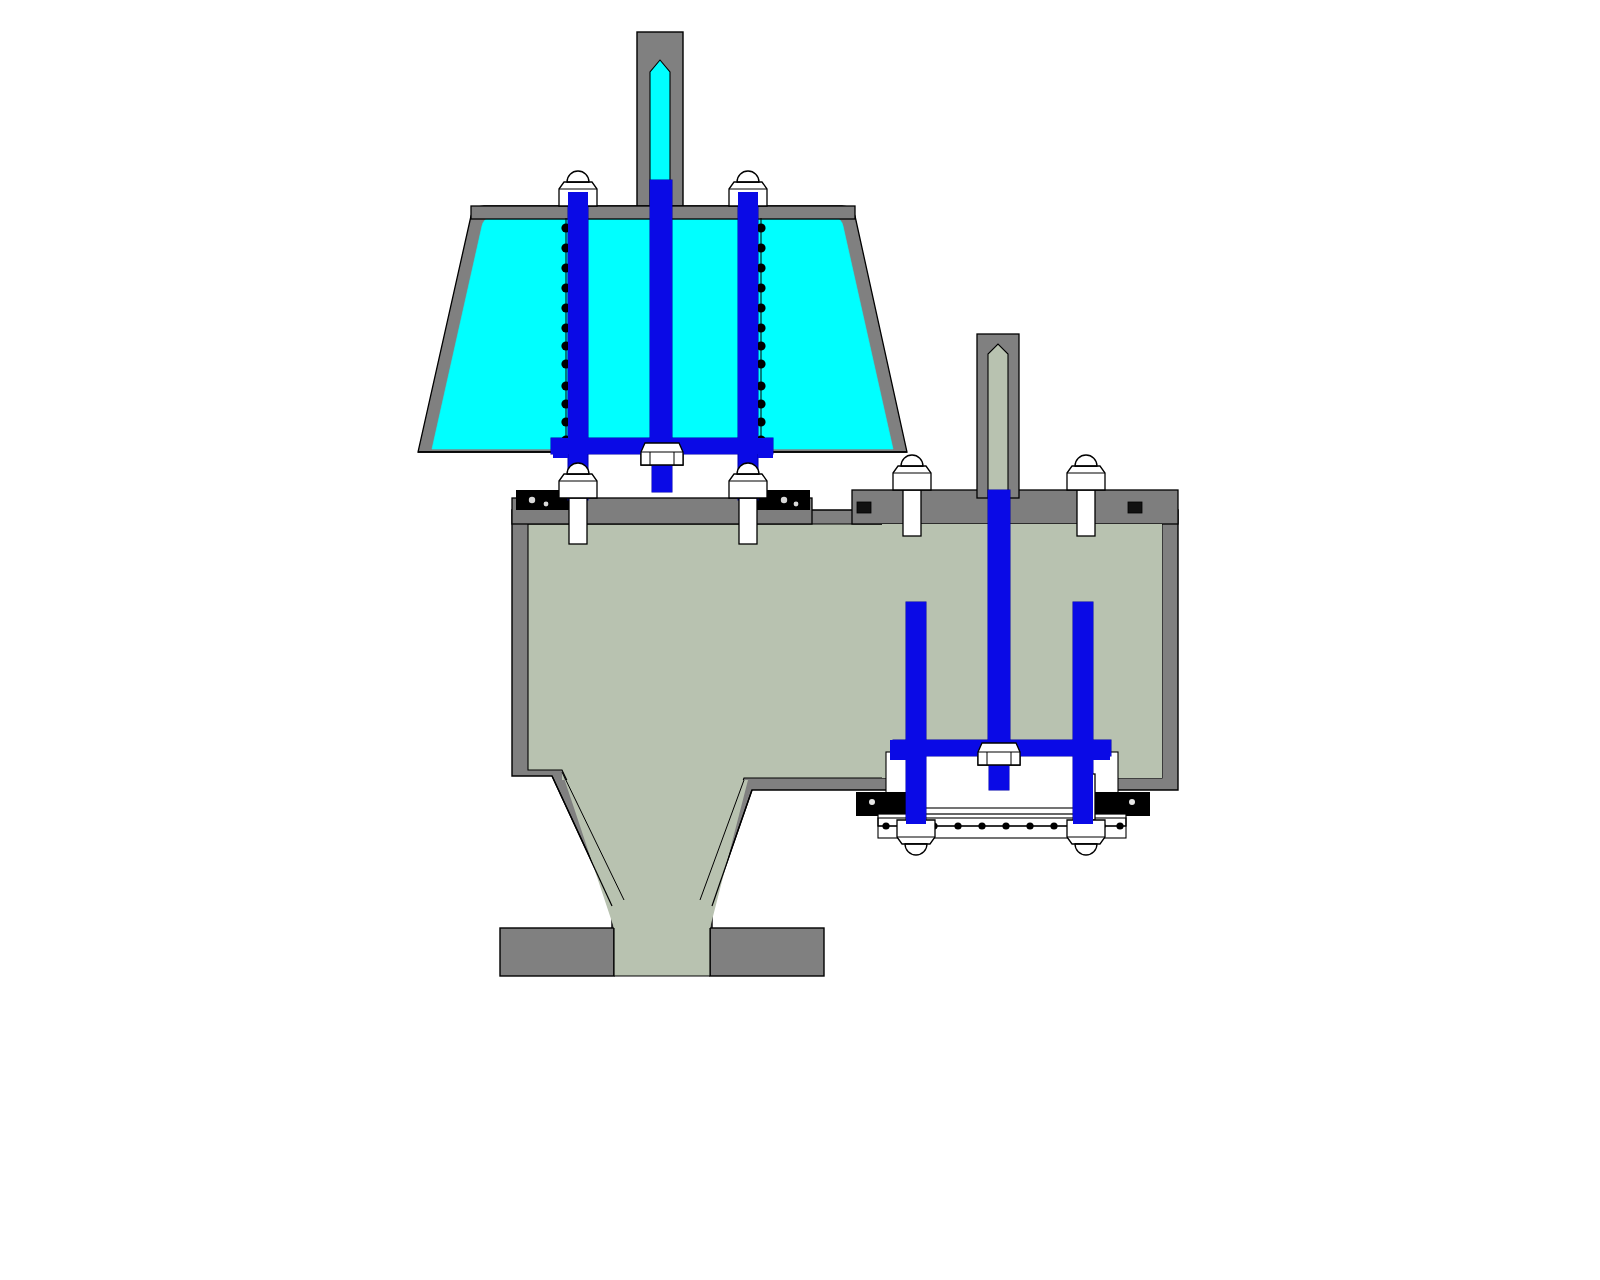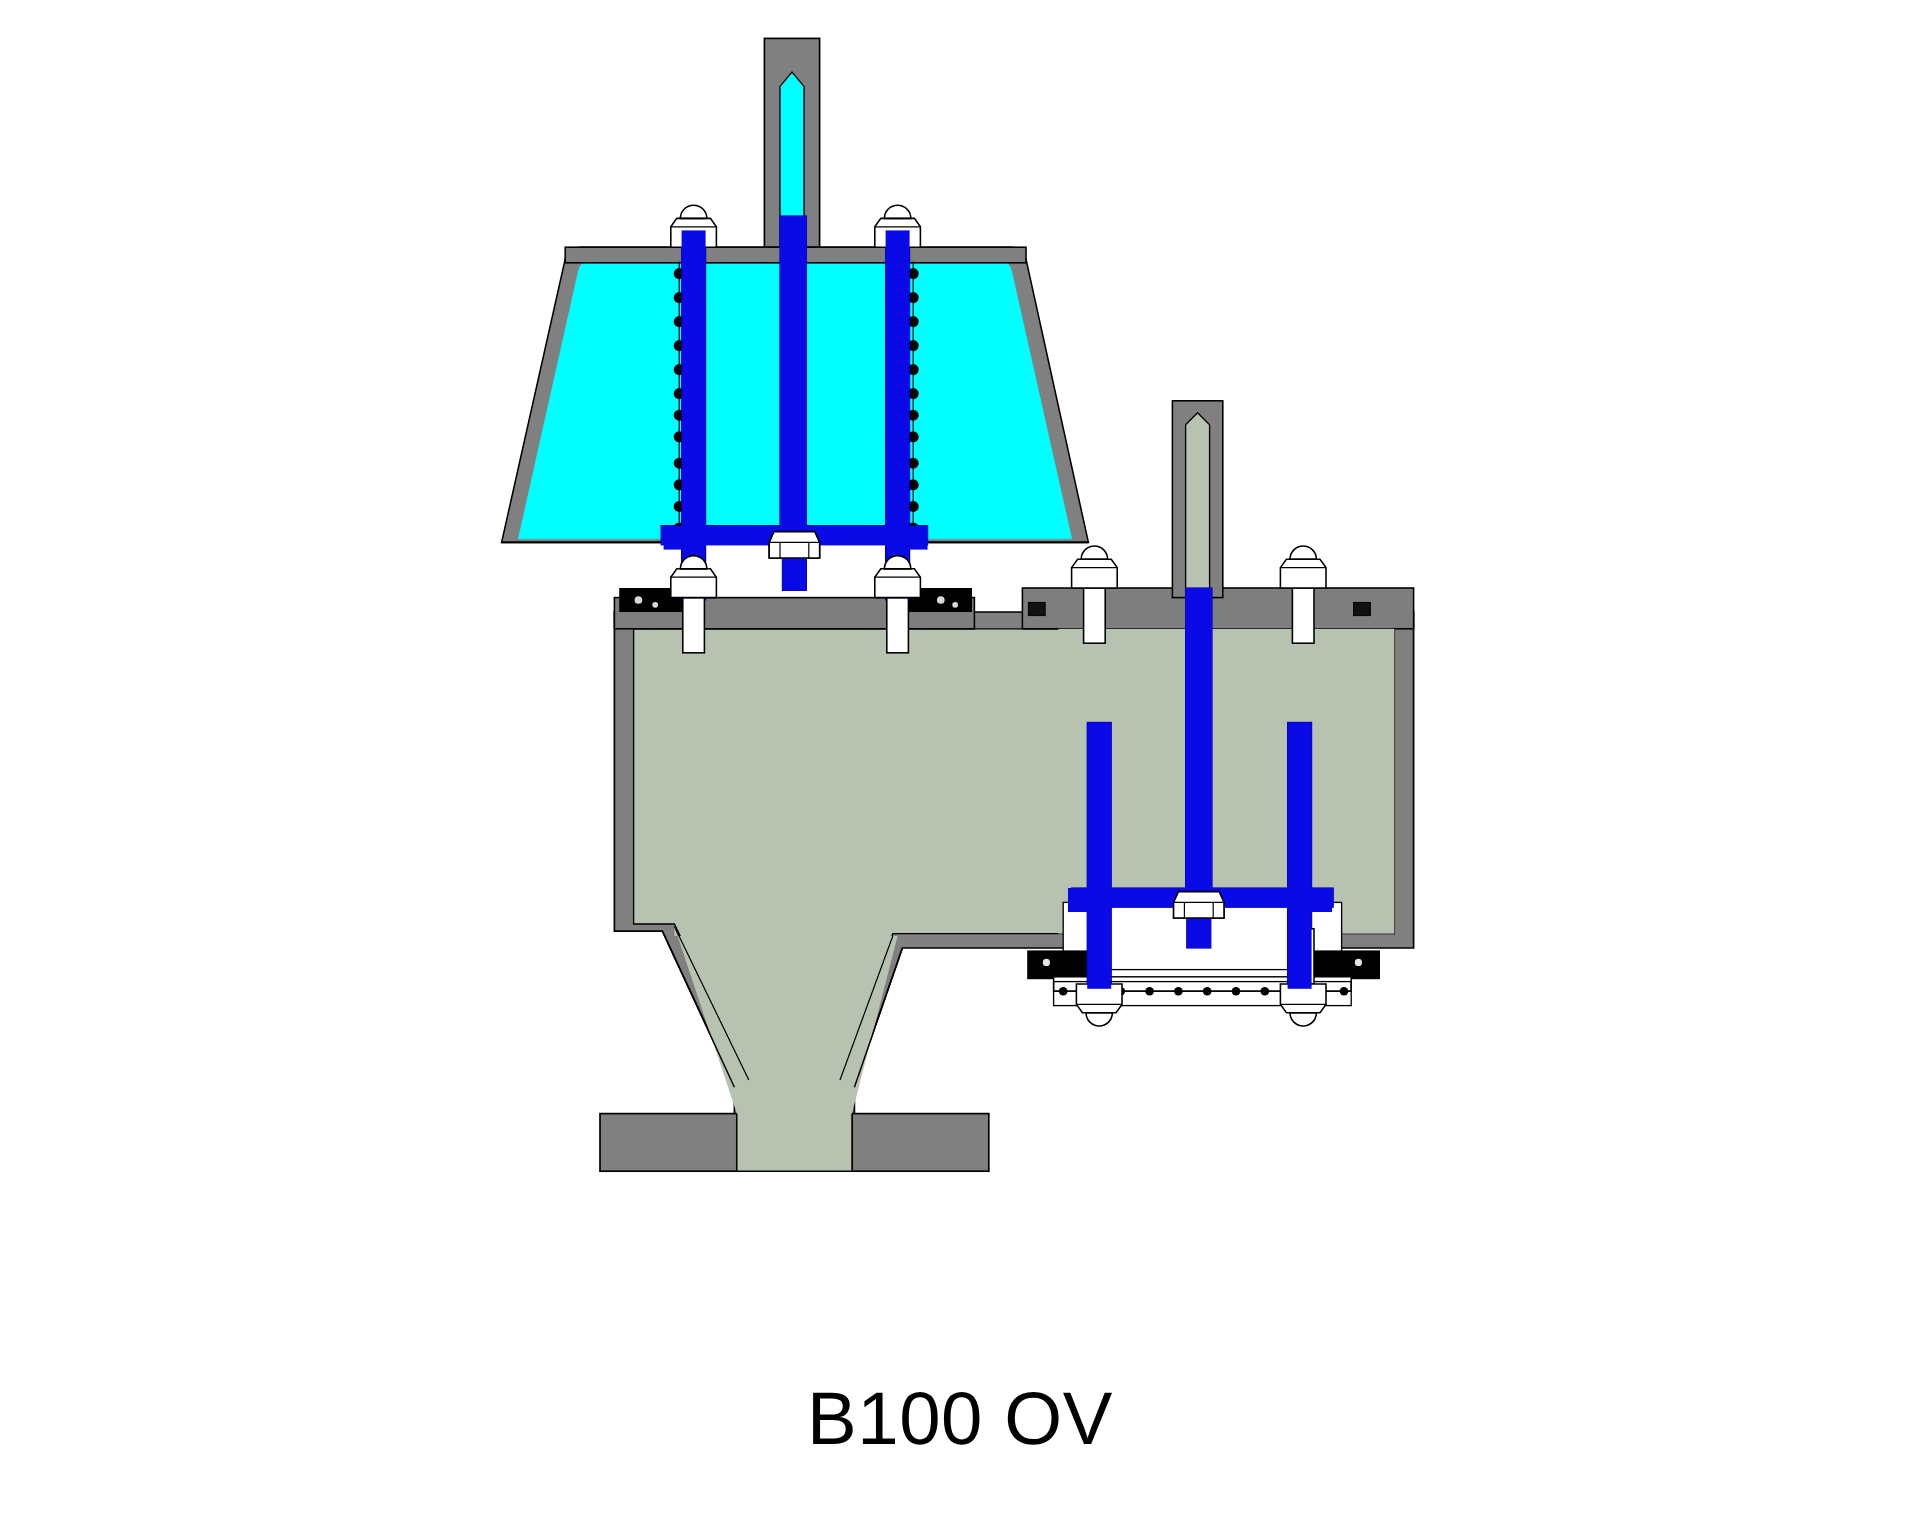--- a/index.html
+++ b/index.html
@@ -325,15 +325,14 @@
         <use href="#center-nut"></use>
       </g>
 
     <rect x="568" y="192" width="20" height="258" fill="#0A0AE6"></rect>
     <rect x="738" y="192" width="20" height="258" fill="#0A0AE6"></rect>
     <rect x="906" y="602" width="20" height="222" fill="#0A0AE6"></rect>
     <rect x="1073" y="602" width="20" height="222" fill="#0A0AE6"></rect>
 
   </svg>
 
-  <div class="caption">B100 OV</div>
 
 </div>
 
 </body></html>

